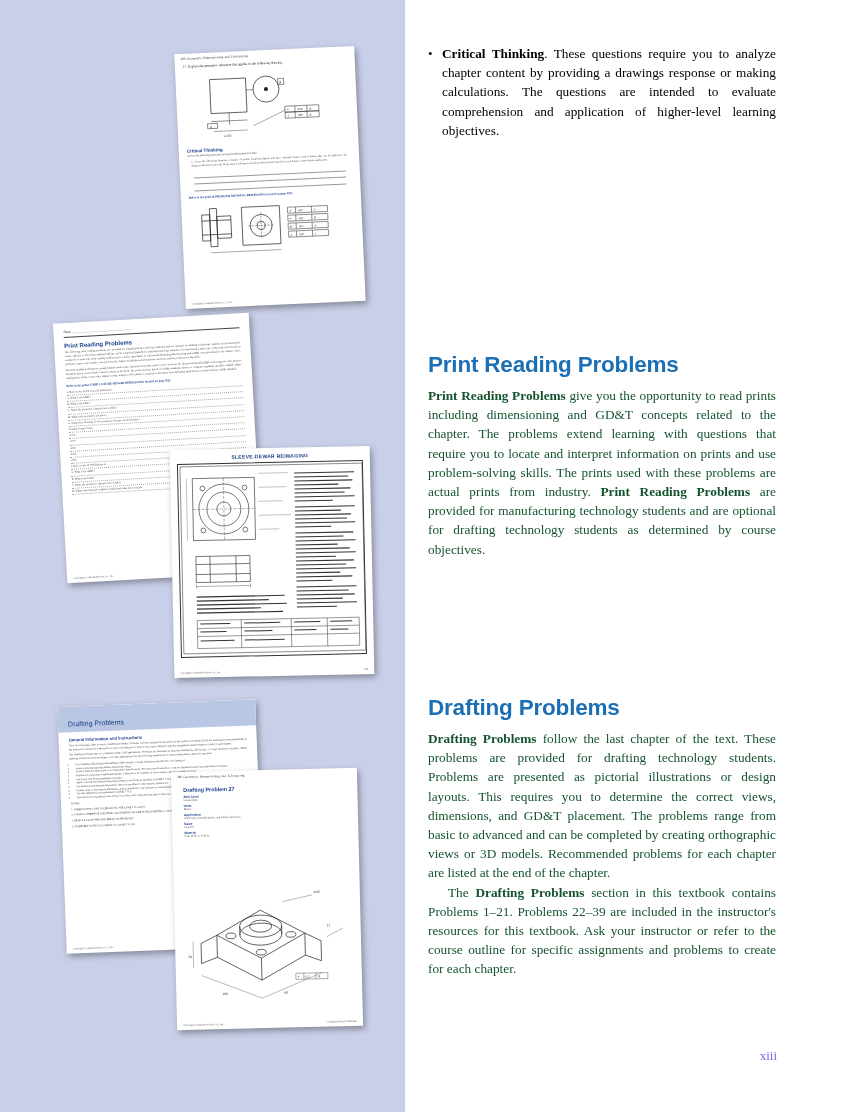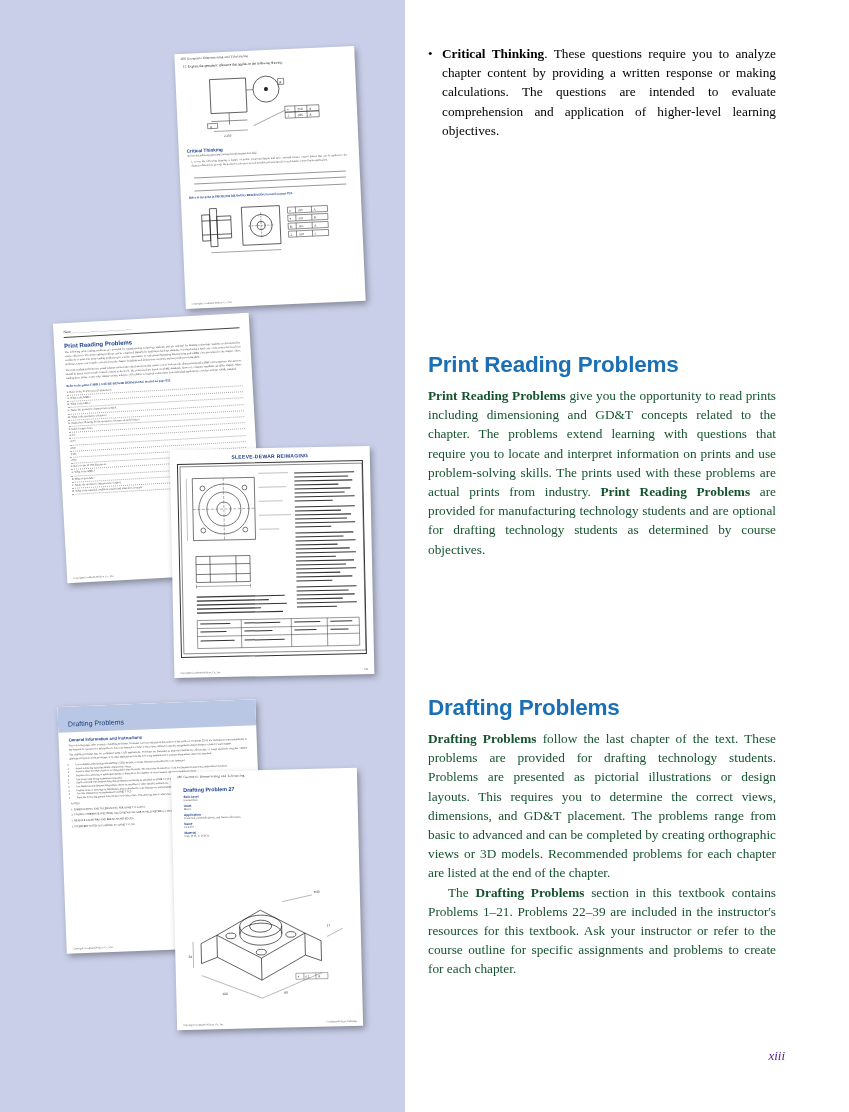--- a/index.html
+++ b/index.html
@@ -85,26 +85,25 @@
   }
   .sec-drafting {
     position: absolute;
     top: 695px;
     left: 0;
     width: 348px;
   }
 
   .folio {
     position: absolute;
-    right: 64px;
+    right: 72px;
     bottom: 48px;
     font-size: 13px;
-    color: #4c1d95;
+    color: #8b5cf6;
     font-family: "Liberation Serif", serif;
-    font-style: italic;
   }
 
   
   .thumb {
     position: absolute;
     background: #fff;
     box-shadow: 2px 3px 6px rgba(0,0,0,0.35);
     overflow: hidden;
   }
   .thumb .pg-head {
@@ -665,21 +664,21 @@
   <div class="pg-foot">
     <span>Copyright Goodheart-Willcox Co., Inc.</span>
     <span>Goodheart-Willcox Publisher</span>
   </div>
 </div>
 
 <div class="right-col">
 
   <div class="bullet-block">
     <div class="bullet-dot">•</div>
-    <div class="bullet-text"><b>Critical Thinking</b><span>. These questions require you to analyze chapter content by providing a written response or making calculations. The questions are intended to evaluate comprehension and application of higher-level learning objectives.</span></div>
+    <div class="bullet-text"><b>Critical Thinking</b><span>. These questions require you to analyze chapter content by providing a drawings response or making calculations. The questions are intended to evaluate comprehension and application of higher-level learning objectives.</span></div>
   </div>
 
   <div class="sec-print">
     <h2 class="section-head">Print Reading Problems</h2>
     <p class="body-text"><b>Print Reading Problems</b><span> give you the opportunity to read prints including dimensioning and GD&amp;T concepts related to the chapter. The problems extend learning with questions that require you to locate and interpret information on prints and use problem-solving skills. The prints used with these problems are actual prints from industry. </span><b>Print Reading Problems</b><span> are provided for manufacturing technology students and are optional for drafting technology students as determined by course objectives.</span></p>
   </div>
 
   <div class="sec-drafting">
     <h2 class="section-head">Drafting Problems</h2>
     <p class="body-text"><b>Drafting Problems</b><span> follow the last chapter of the text. These problems are provided for drafting technology students. Problems are presented as pictorial illustrations or design layouts. This requires you to determine the correct views, dimensions, and GD&amp;T placement. The problems range from basic to advanced and can be completed by creating orthographic views or 3D models. Recommended problems for each chapter are listed at the end of the chapter.</span></p>

